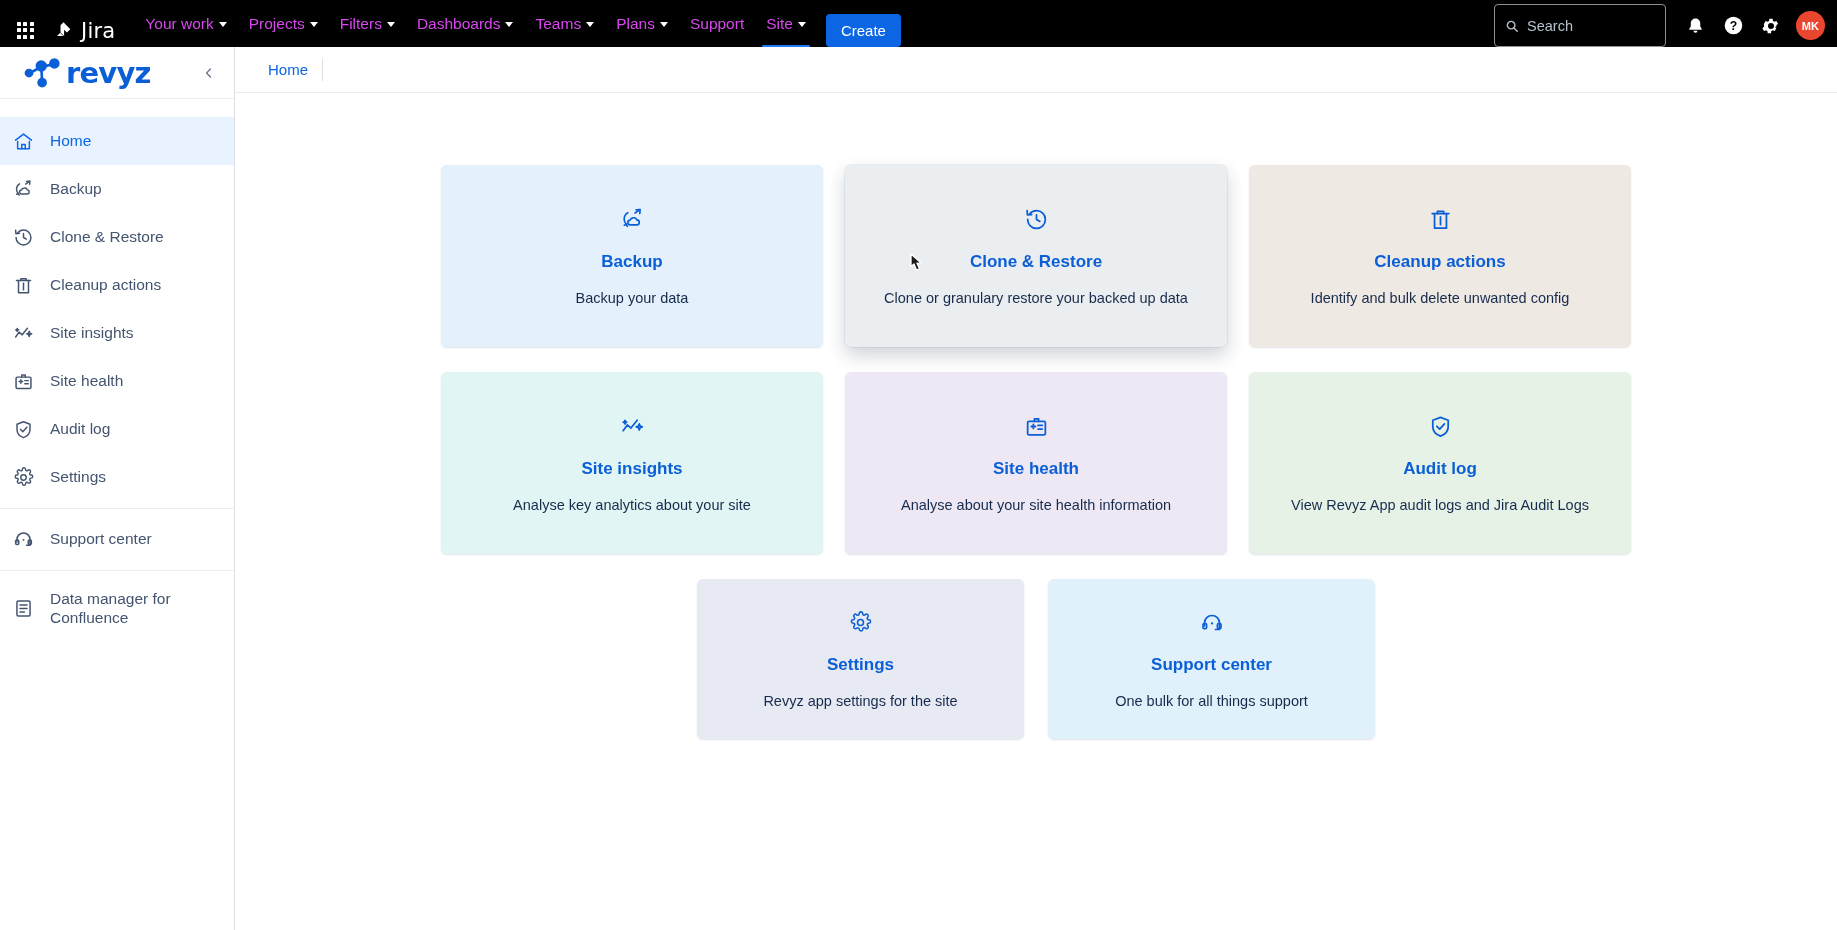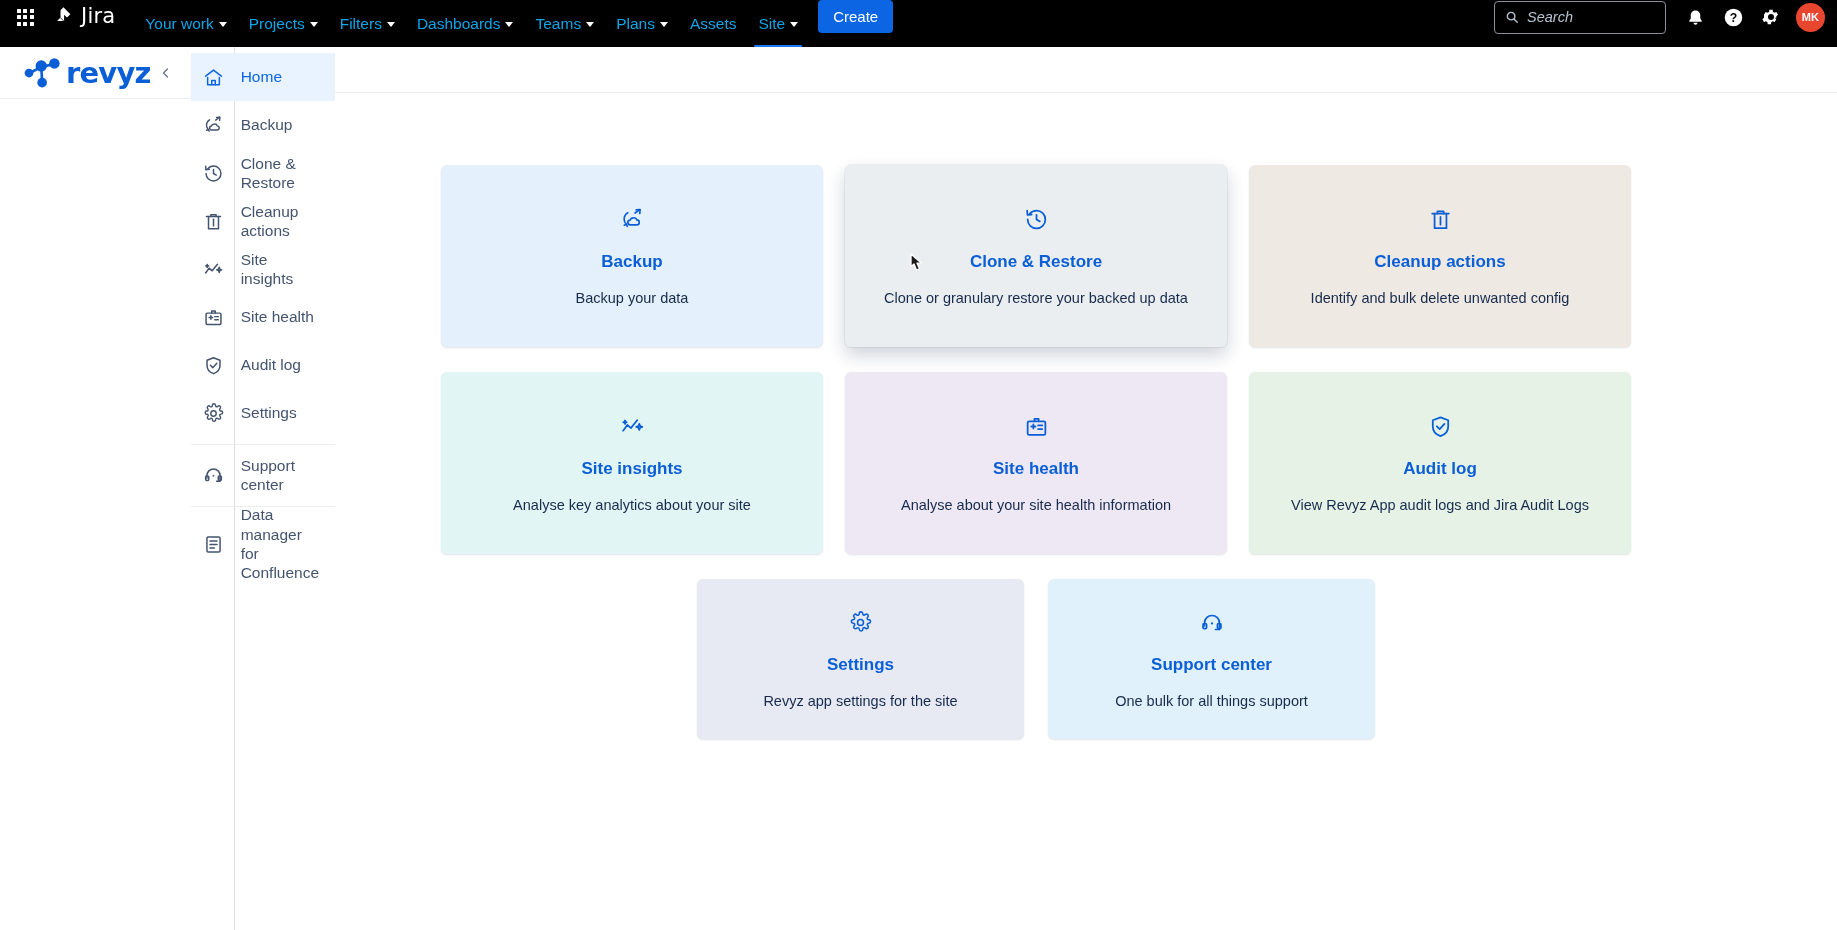--- a/index.html
+++ b/index.html
@@ -8,21 +8,21 @@
     font-family: "Liberation Sans", sans-serif;
     background: #ffffff;
     overflow: hidden;
   }
 
   
   .topnav {
     height: 47px;
     background: #000000;
     display: flex;
-    align-items: flex-start;
+    align-items: flex-end;
     padding: 0 12px 0 8px;
     position: relative;
     z-index: 40;
   }
   .grid-icon {
     width: 34px; height: 34px;
     display: flex; align-items: center; justify-content: center;
     border-radius: 4px; cursor: pointer;
     margin-right: 2px;
   }
@@ -35,21 +35,21 @@
     border-radius: 4px; cursor: pointer;
     margin-right: 10px;
   }
   .brand-name {
     color: #ffffff; font-size: 21px; letter-spacing: 0.2px;
     font-family: "DejaVu Sans", sans-serif; font-weight: 400;
   }
 
   .navitems { display: flex; align-items: center; gap: 2px; height: 100%; }
   .navitem {
-    color: #0ea5e9; font-size: 15.5px;
+    color: #d946ef; font-size: 15.5px;
     padding: 7px 10px; border-radius: 4px;
     display: flex; align-items: center; gap: 5px;
     cursor: pointer; white-space: nowrap;
     position: relative;
     height: 34px;
   }
   .navitem .caret {
     width: 0; height: 0;
     border-left: 4.5px solid transparent;
     border-right: 4.5px solid transparent;
@@ -67,26 +67,25 @@
     border: none; border-radius: 4px; cursor: pointer;
     margin-left: 10px;
     font-family: "Liberation Sans", sans-serif;
   }
 
   .topnav-right {
     margin-left: auto;
     display: flex; align-items: center; gap: 4px;
   }
   .searchbox {
-    width: 172px; height: 33px;
+    width: 172px; height: 43px;
     border: 1px solid #8c8f97; border-radius: 4px;
     display: flex; align-items: center; gap: 8px;
     padding: 4px 10px; cursor: text; background: transparent;
     margin-right: 8px;
-    font-style: italic;
   }
   .search-ph { color: #b6c2cf; font-size: 14.5px; }
   .iconbtn {
     width: 34px; height: 34px; border-radius: 50%;
     display: flex; align-items: center; justify-content: center;
     cursor: pointer;
   }
   .avatar {
     width: 29px; height: 29px; border-radius: 50%;
     background: #e9462f; color: #ffffff;
@@ -96,22 +95,23 @@
   }
 
   
   .shell { display: flex; height: calc(930px - 47px); }
 
   
   .sidebar {
     width: 235px; min-width: 235px;
     background: #ffffff;
     border-right: 1px solid #dcdfe4;
-    display: flex; flex-direction: row;
+    display: flex; flex-direction: column;
     position: relative;
+    gap: 12px;
   }
   .logo-row {
     height: 52px;
     display: flex; align-items: center;
     padding: 0 14px 0 22px;
     border-bottom: 1px solid #ebecf0;
     gap: 4px;
   }
   .logo-mark { width: 42px; height: 34px; flex: none; }
   .logo-word {
@@ -245,21 +245,21 @@
     </div>
     <div class="navitem">
       <span>Teams</span>
       <span class="caret"></span>
     </div>
     <div class="navitem">
       <span>Plans</span>
       <span class="caret"></span>
     </div>
     <div class="navitem">
-      <span>Assets</span>
+      <span>Support</span>
     </div>
     <div class="navitem active">
       <span>Site</span>
       <span class="caret"></span>
     </div>
   </div>
 
   <button class="create-btn">Create</button>
 
   <div class="topnav-right">

